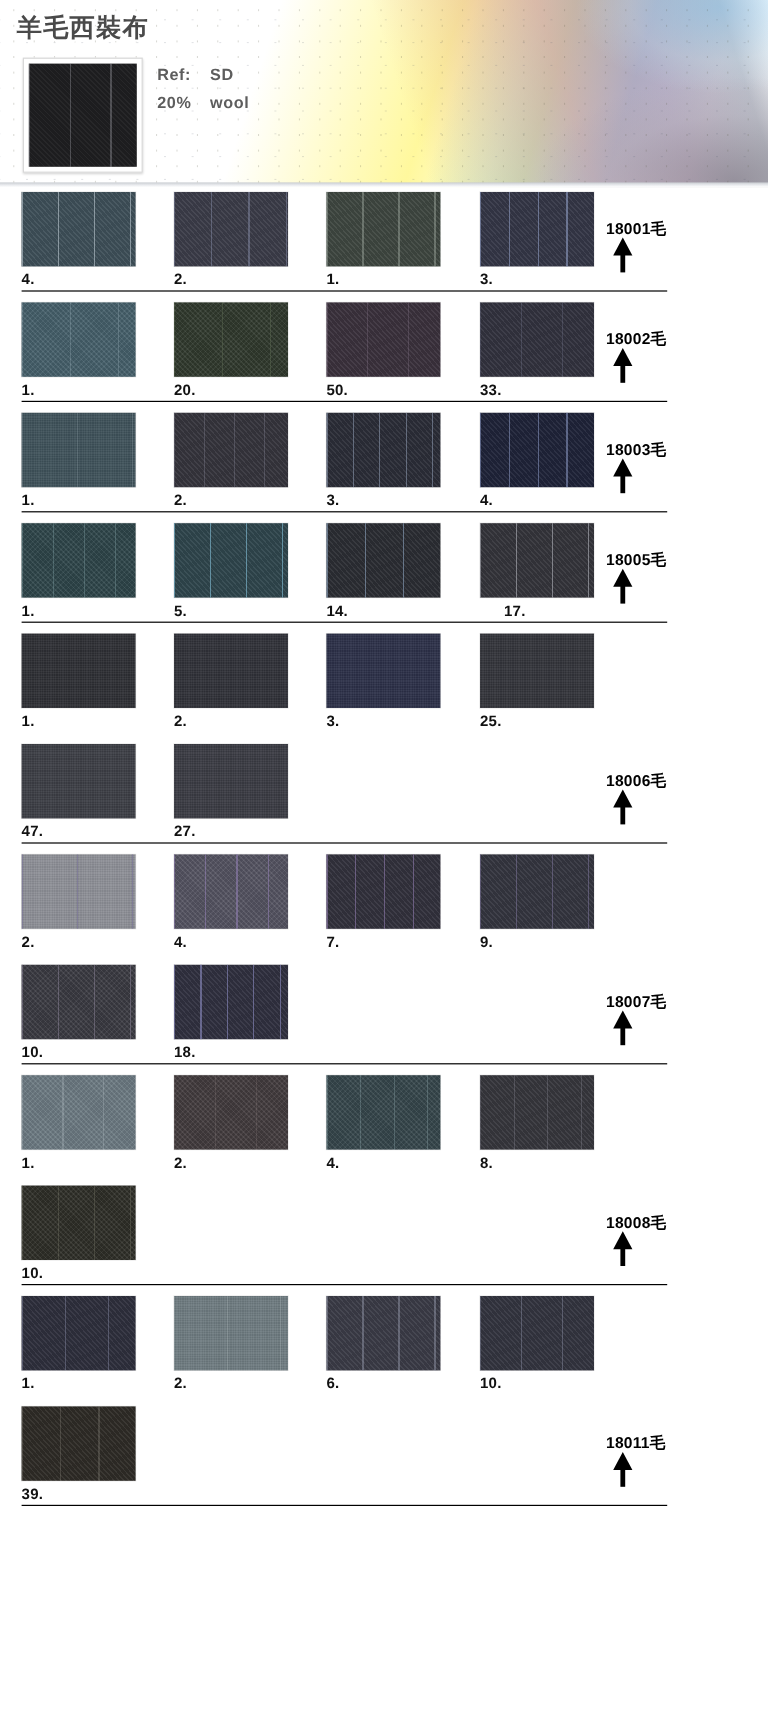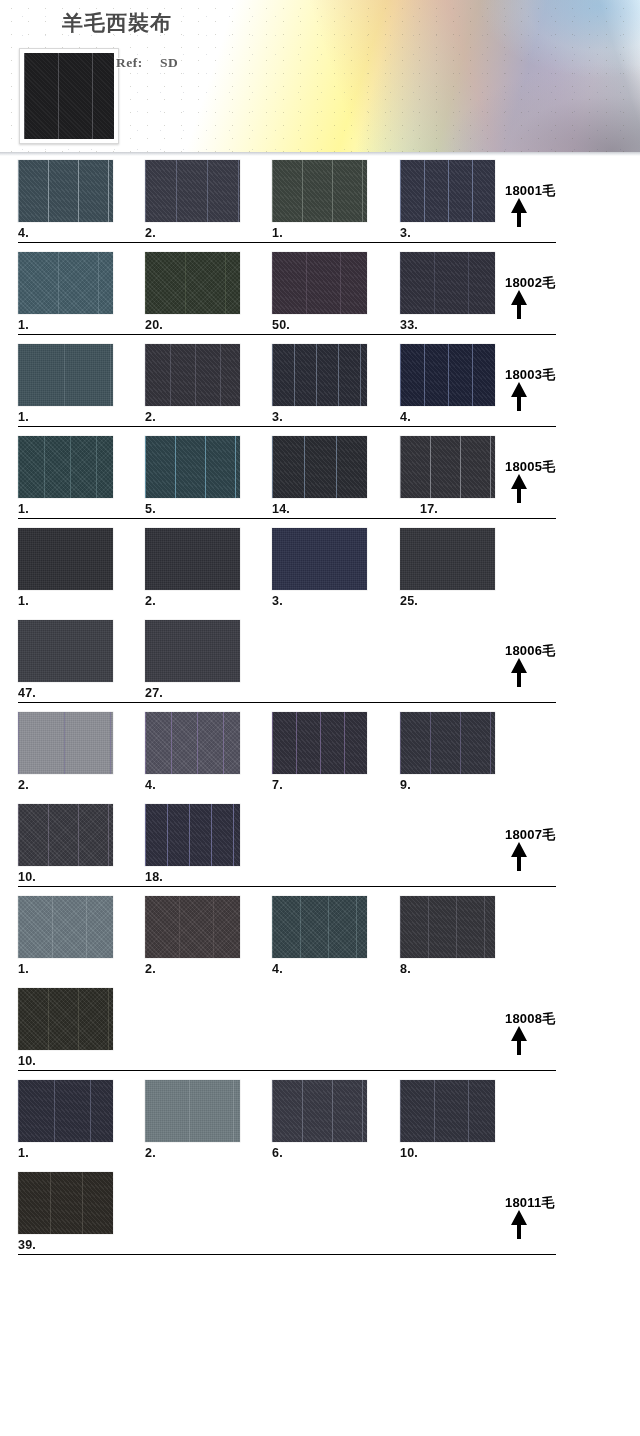--- a/index.html
+++ b/index.html
@@ -68,41 +68,39 @@
   #title{
     position:absolute; left:14px; top:9px;
     font-size:21px; font-weight:bold; letter-spacing:1px;
     color:#4a4a4a;
     text-shadow:
       -1.4px -1.4px 0 #fff, 1.4px -1.4px 0 #fff,
       -1.4px  1.4px 0 #fff, 1.4px  1.4px 0 #fff,
        0 -1.6px 0 #fff, 0 1.6px 0 #fff,
       -1.6px 0 0 #fff, 1.6px 0 0 #fff;
     white-space:nowrap;
-    margin-left:48px;
   }
 
   #hdr-swatch{
     position:absolute; left:19px; top:48px; width:100px; height:96px;
     background:#ffffff; border:1px solid #d8d8d8;
     box-shadow:0 1px 2px rgba(0,0,0,.18);
     box-sizing:border-box; padding:4px;
   }
   #hdr-swatch .cloth{
     width:100%; height:100%;
     background-color:#1d1d1f;
     background-image:
       repeating-linear-gradient(90deg, rgba(190,190,200,.30) 0 1px, rgba(0,0,0,0) 1px 34px),
       repeating-linear-gradient(45deg, rgba(255,255,255,.045) 0 1px, rgba(0,0,0,0) 1px 3px);
   }
 
   #hdr-info{
-    position:absolute; left:116px; top:51px;
+    position:absolute; left:131px; top:51px;
     width:230px;
-    font-family:Liberation Serif, serif;
   }
   #hdr-info .line{
     font-size:13.5px; font-weight:bold; color:#5d5d5d;
     letter-spacing:.5px; line-height:23px; white-space:nowrap;
     text-shadow:
       -1px -1px 0 #fff, 1px -1px 0 #fff,
       -1px  1px 0 #fff, 1px  1px 0 #fff;
   }
   #hdr-info .k{display:inline-block; min-width:44px;}
 
@@ -169,20 +167,21 @@
   <div class="speck"></div>
 
   <div id="title">羊毛西裝布</div>
 
   <div id="hdr-swatch">
     <div class="cloth"></div>
   </div>
 
   <div id="hdr-info">
       <div class="line"><span class="k">Ref:</span><span>SD</span></div>
+      <div class="line"><span class="k">20%</span><span>wool</span></div>
     </div>
 
   <div id="banner-rule"></div>
 </div>
 
 <div id="sheet">
     <div class="row">
       <div class="swatches">
         <div class="sw" style="left: 18px; background-color: rgb(62, 79, 88);">
           <div class="tex" style="background-image: repeating-linear-gradient(48deg, rgba(255, 255, 255, 0.07) 0px, rgba(255, 255, 255, 0.07) 1px, rgba(0, 0, 0, 0.07) 1px, rgba(0, 0, 0, 0.07) 3px);"></div>

